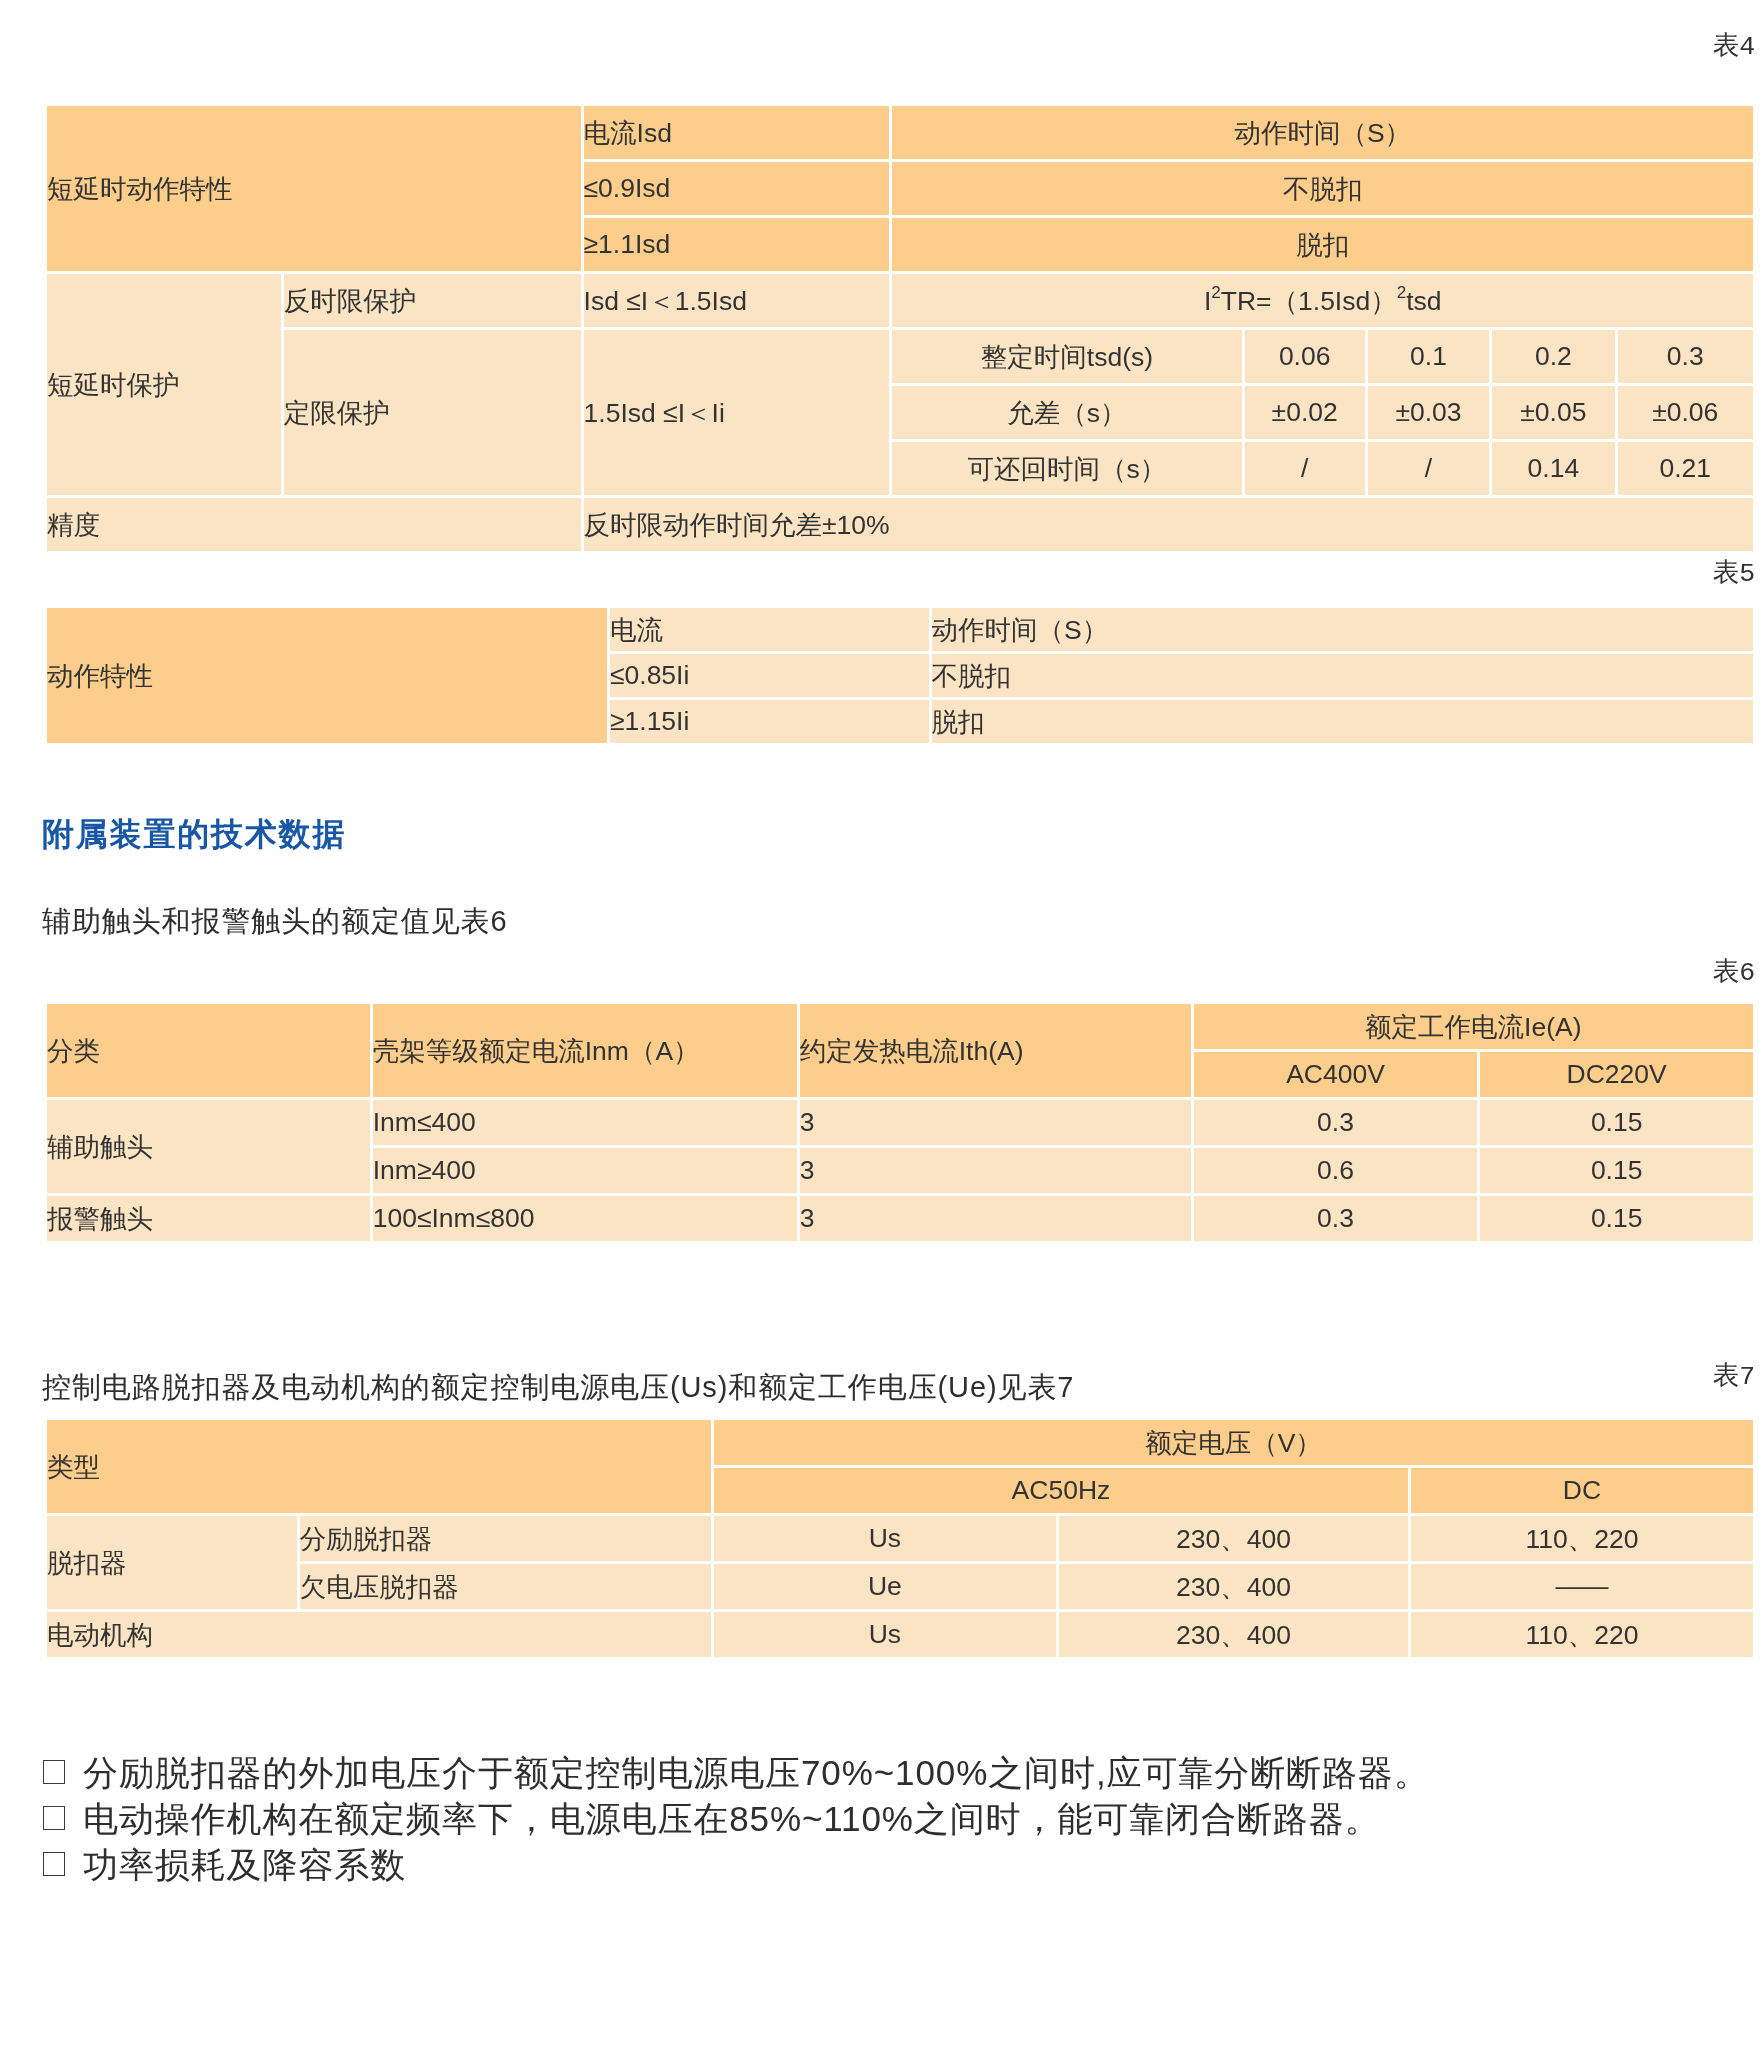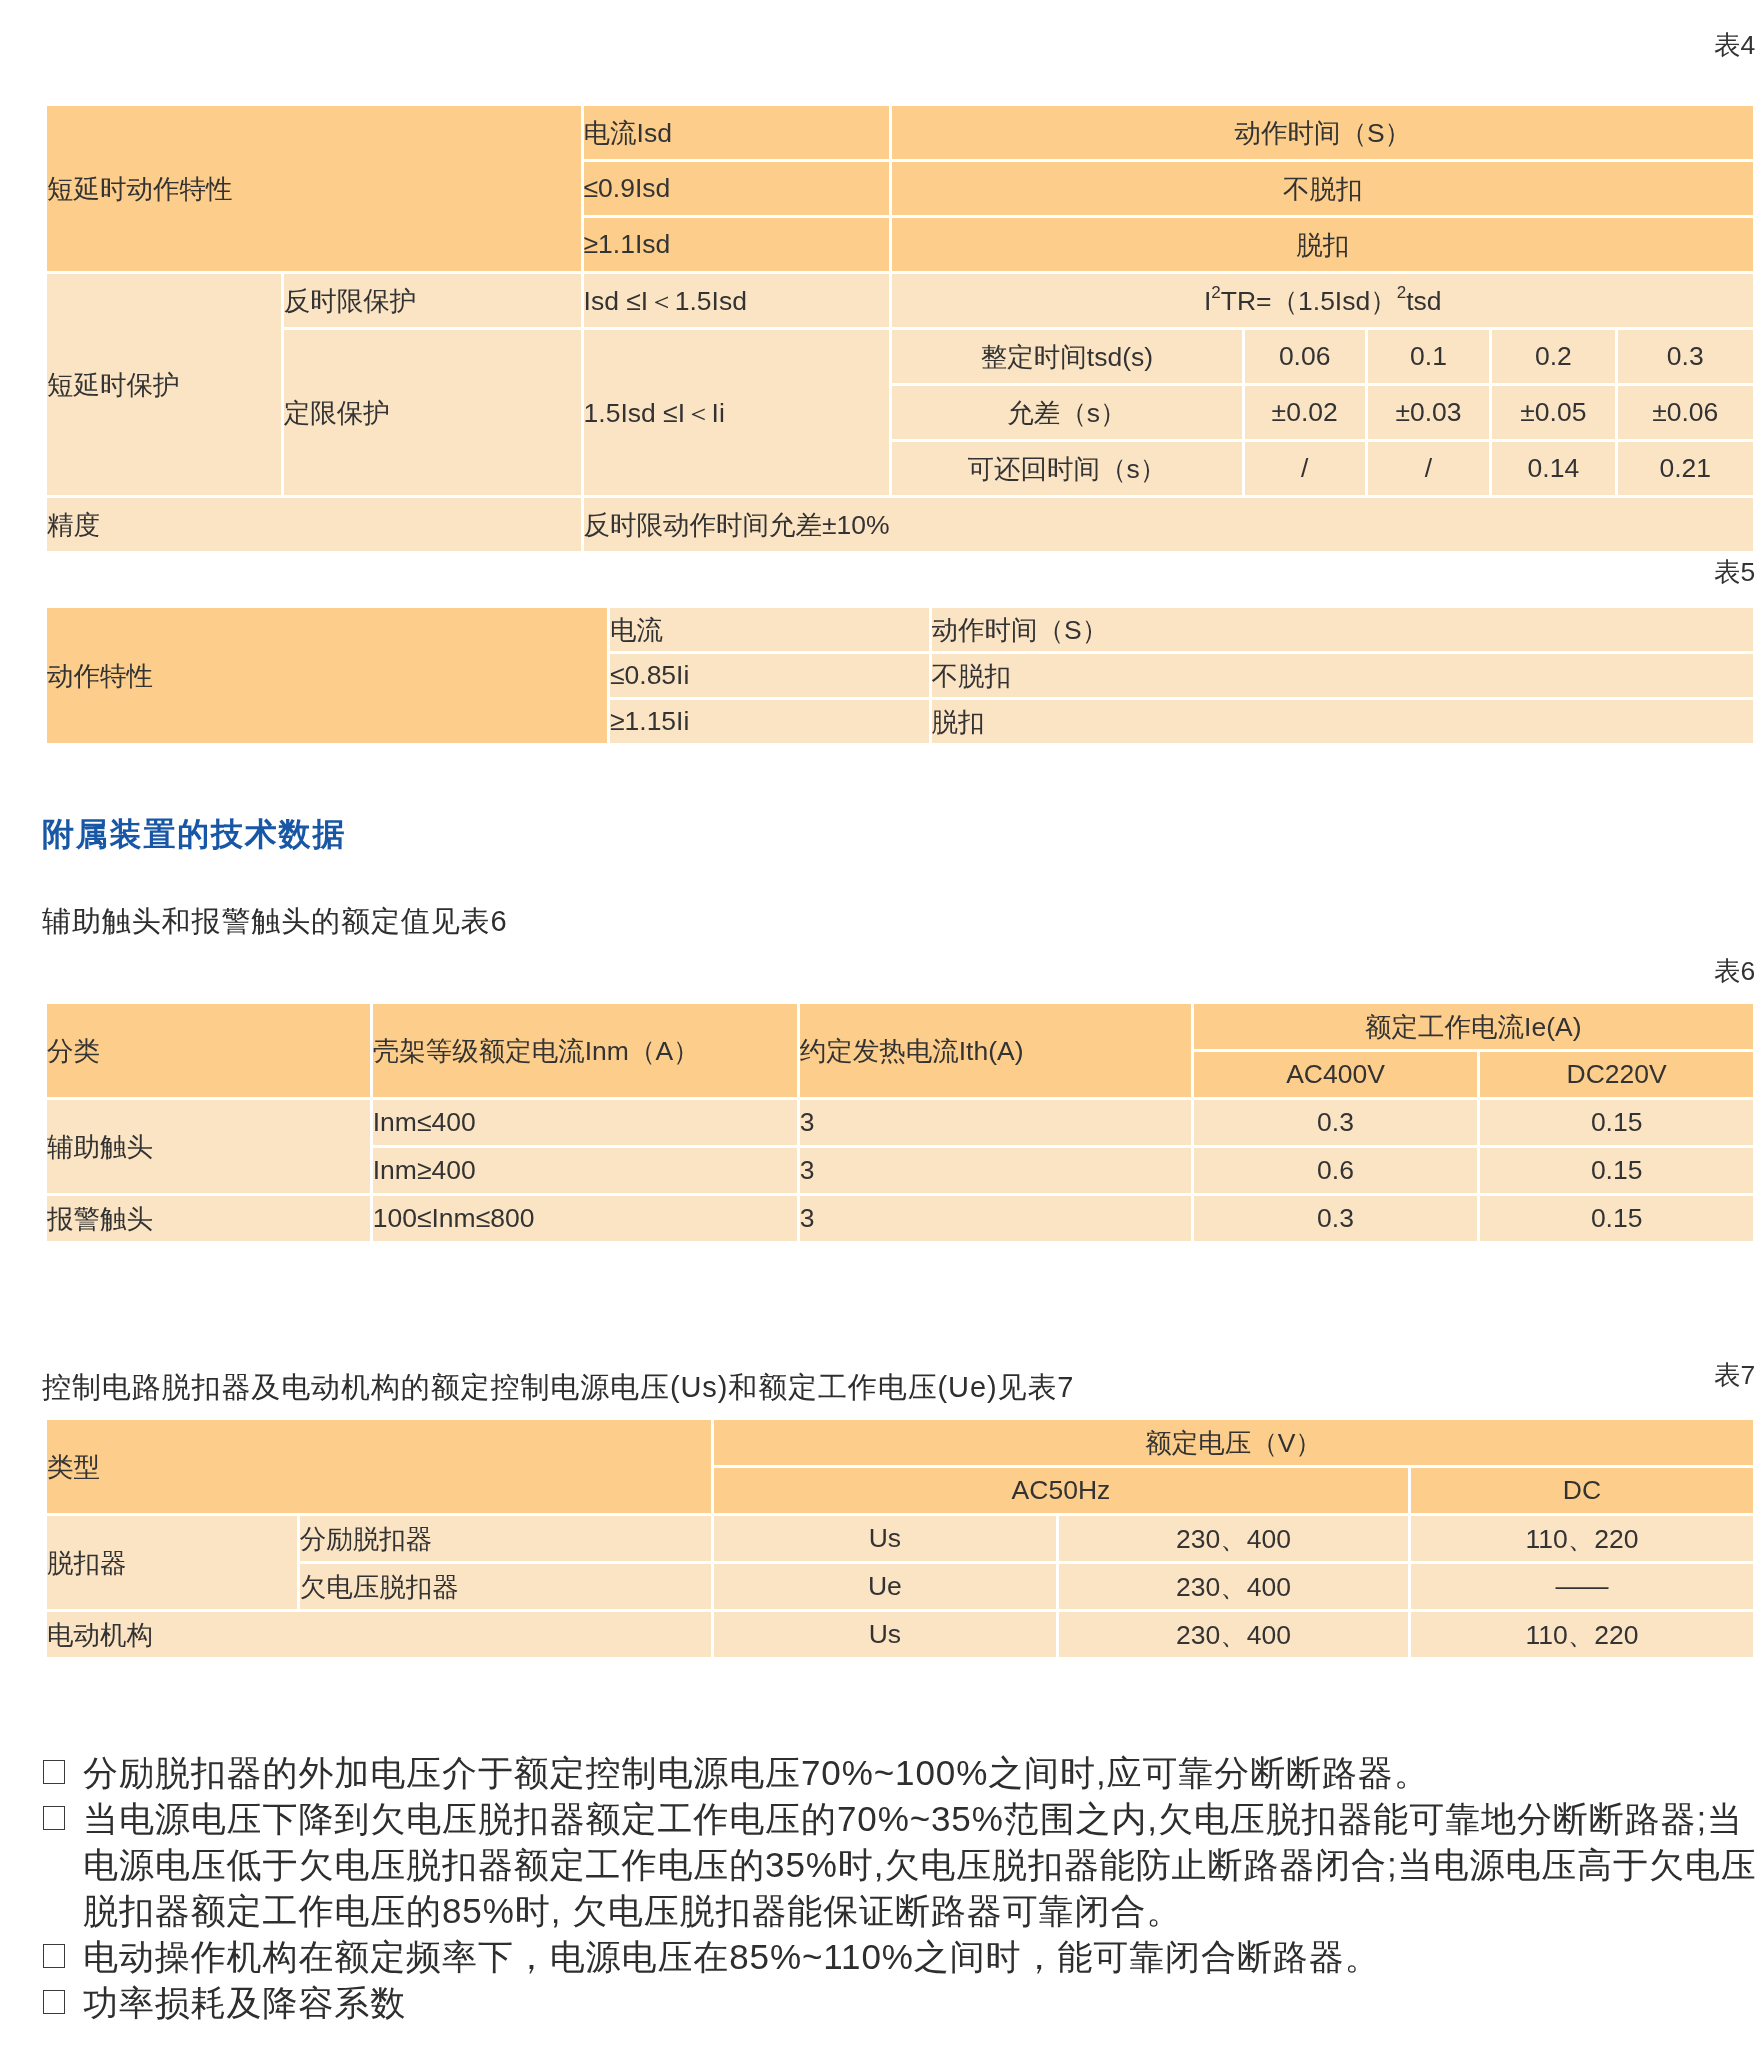--- a/index.html
+++ b/index.html
@@ -2,21 +2,21 @@
 <html style="font-size:14px"><head>
 <meta charset="utf-8">
 <style>
   html,body{margin:0;padding:0;background:#ffffff;}
   body{
     width:1764px;height:2065px;position:relative;
     font-family:"Liberation Sans","DejaVu Sans",sans-serif;
     color:#333333;
   }
   .tbl-label{
-    position:absolute;right:8.8px;font-size:26.5px;color:#333333;text-align:right;
+    position:absolute;right:8.8px;font-size:26.5px;color:#333333;text-align:right;font-family:Liberation Mono, monospace;
   }
   table.grid{
     position:absolute;border-collapse:separate;border-spacing:3.5px;
     table-layout:fixed;background:#ffffff;
   }
   table.grid td{
     background:#FBE4C4;font-size:26.5px;color:#333333;
     vertical-align:middle;overflow:hidden;padding:0;
   }
   table.grid tr.dark td, table.grid td.dark{background:#FCCD8B;}
@@ -226,24 +226,20 @@
 </tbody>
   </table>
 
 <div class="notes">
   <div class="note">
     <span class="checkbox"></span>
     <span>分励脱扣器的外加电压介于额定控制电源电压70%~100%之间时,应可靠分断断路器。</span>
   </div>
   <div class="note">
     <span class="checkbox"></span>
-    <span>当电源电压下降到欠电压脱扣器额定工作电压的70%~35%范围之内,欠电压脱扣器能可靠地分断断路器;当电源电压低于欠电压脱扣器额定工作电压的35%时,欠电压脱扣器能防止断路器闭合;当电源电压高于欠电压脱扣器额定工作电压的85%时, 欠电压脱扣器能保证断路器可靠闭合。</span>
-  </div>
-  <div class="note">
-    <span class="checkbox"></span>
     <span>电动操作机构在额定频率下，电源电压在85%~110%之间时，能可靠闭合断路器。</span>
   </div>
   <div class="note">
     <span class="checkbox"></span>
     <span>功率损耗及降容系数</span>
   </div>
 </div>
 
 
 </body></html>

